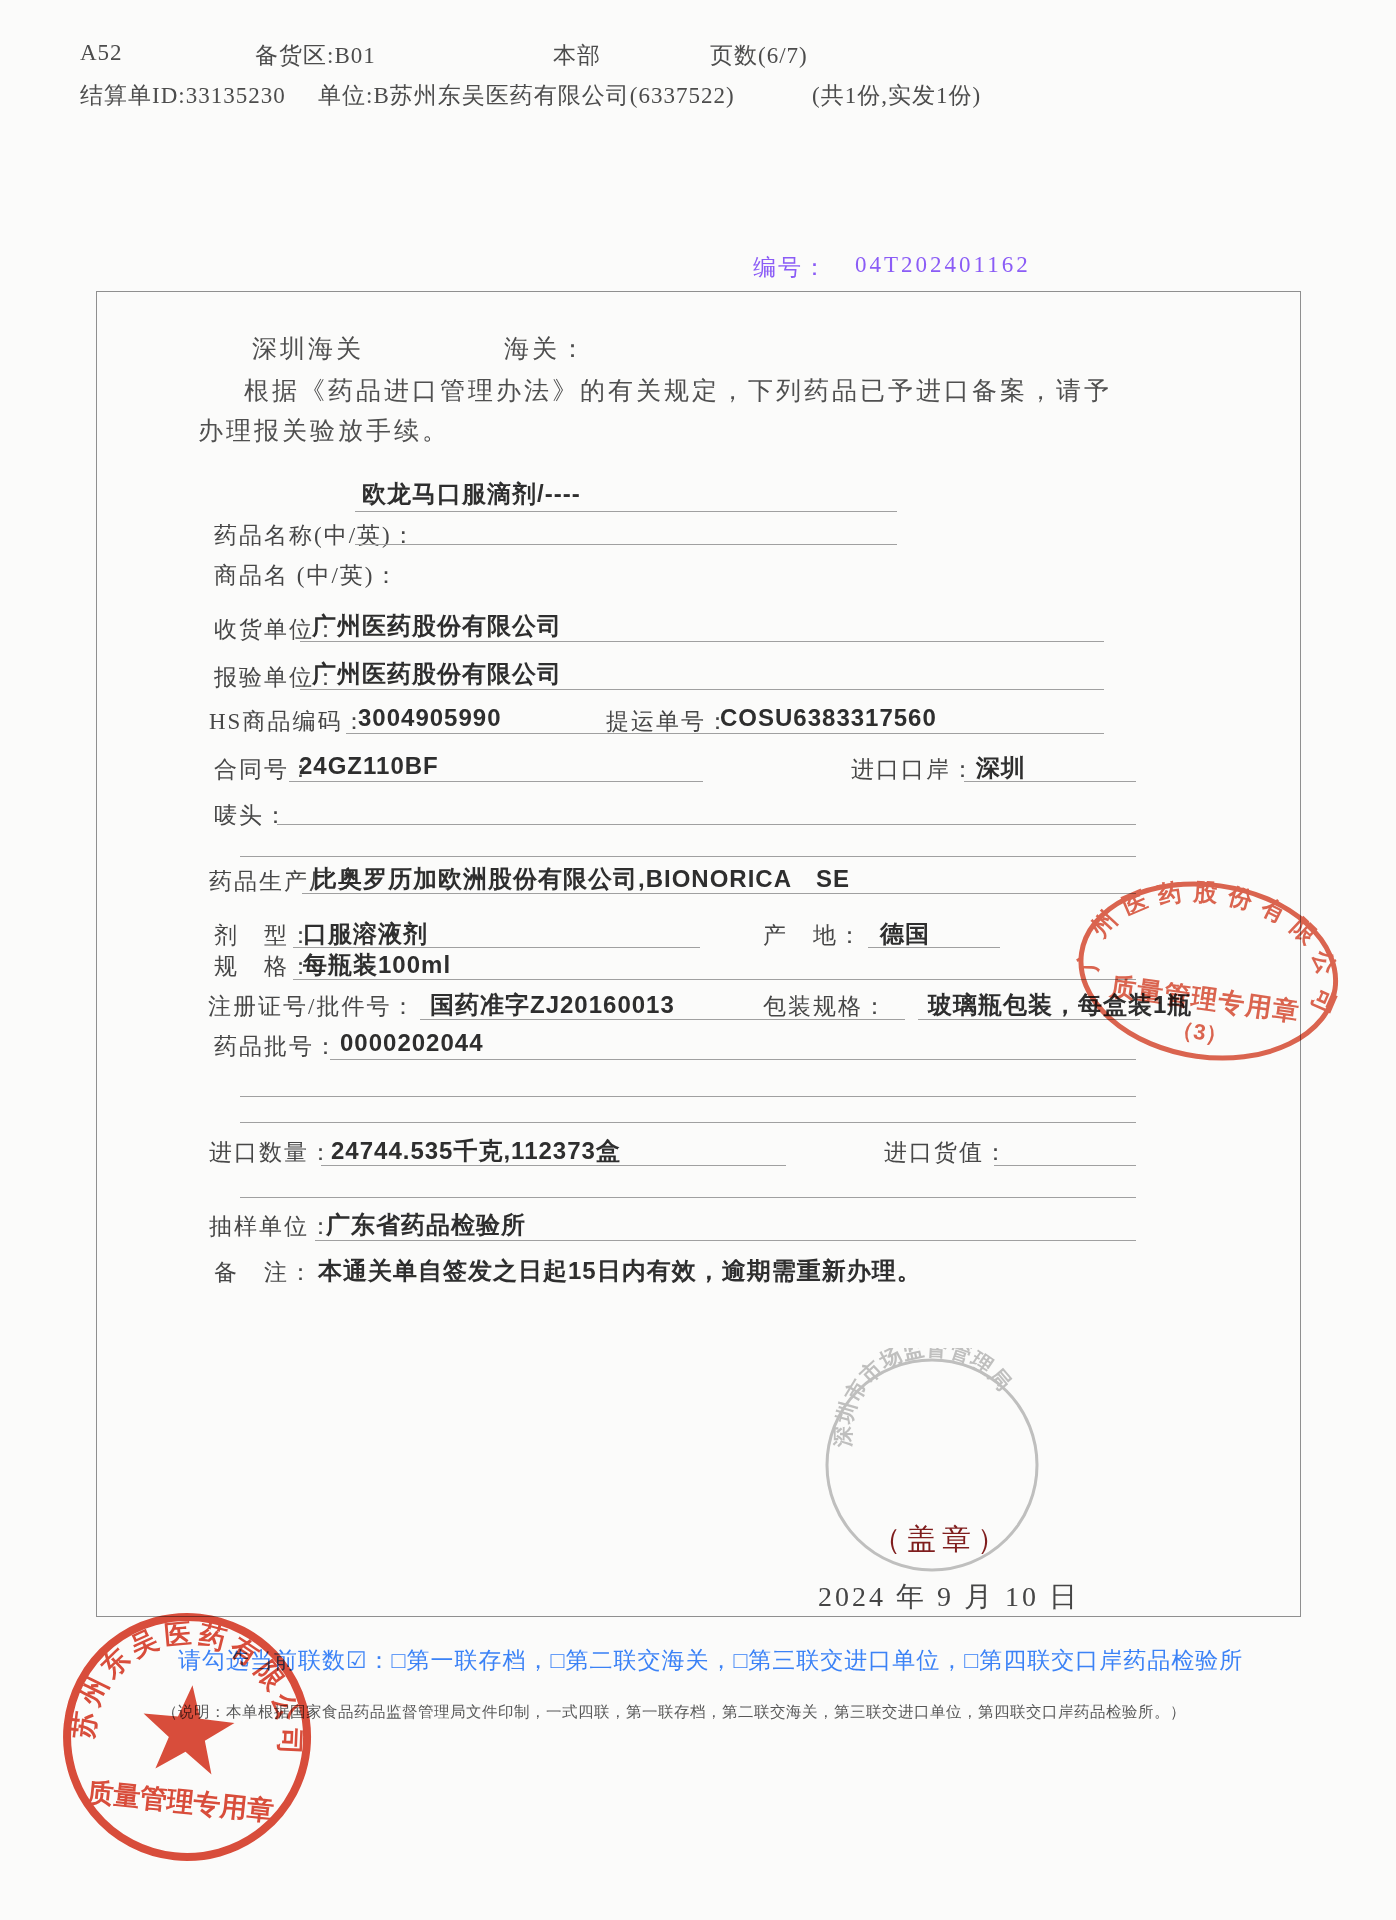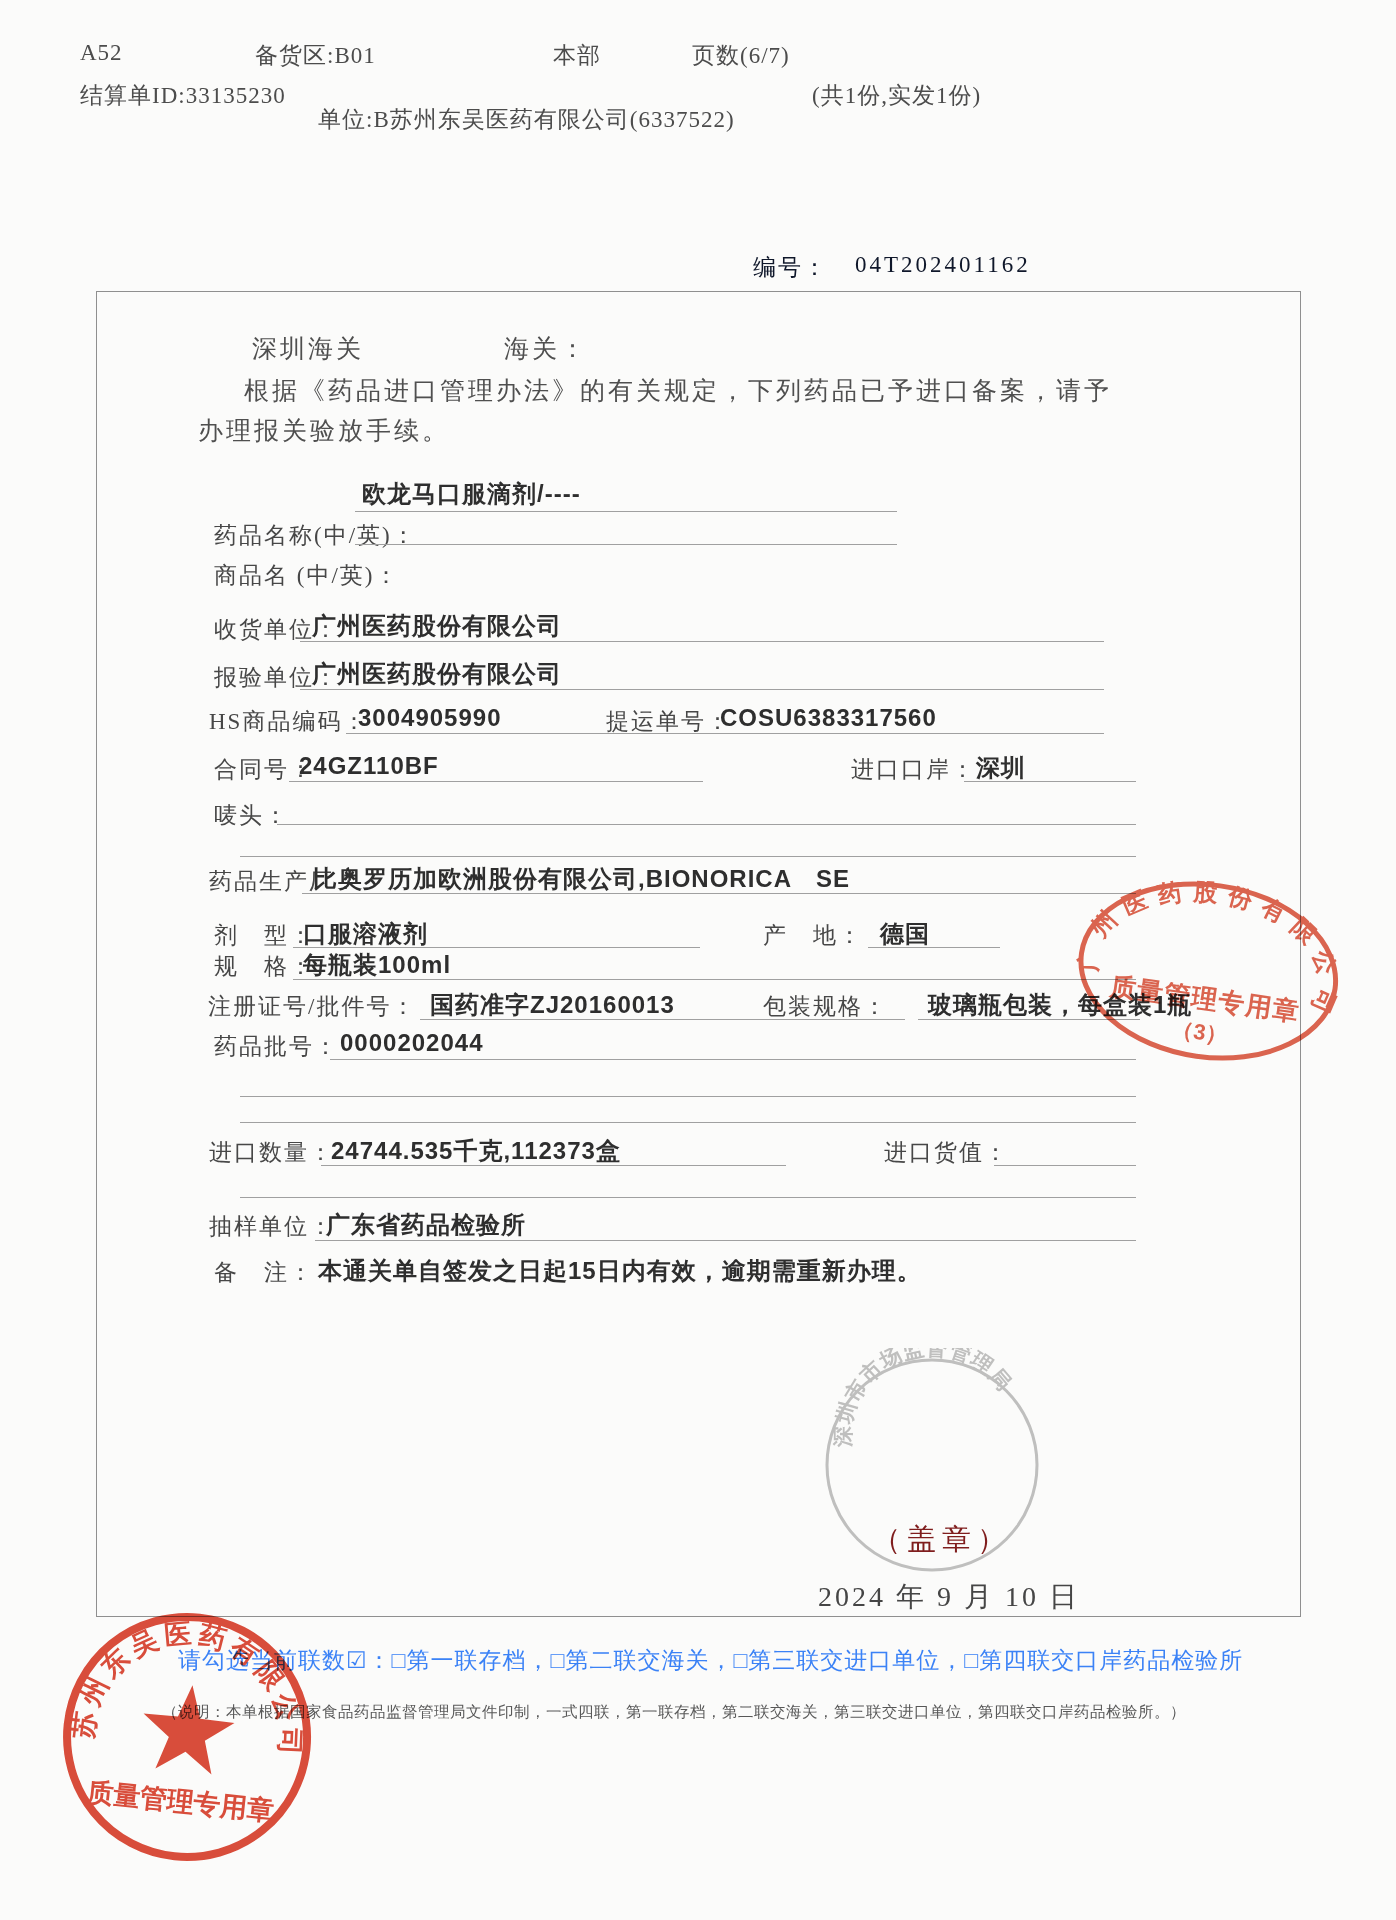--- a/index.html
+++ b/index.html
@@ -14,21 +14,21 @@
   }
   .abs{position:absolute;white-space:nowrap;}
   .hdr{
     font-family:"Liberation Serif","DejaVu Serif",serif;
     font-size:23px;color:#4c4c4c;letter-spacing:1px;
   }
   .title{
     font-size:39px;color:#585858;font-weight:600;
     letter-spacing:5px;text-align:center;
   }
-  .docno{font-size:23px;color:#0f172a;letter-spacing:2px;}
+  .docno{font-size:23px;color:#8b5cf6;letter-spacing:2px;}
   .formbox{
     border:1.6px solid #8f8f8f;background:transparent;
   }
   .lab{
     font-size:23px;color:#474747;letter-spacing:2px;
   }
   .ser{font-size:25px;color:#4f4f4f;letter-spacing:3px;}
   .val{
     font-family:"Liberation Sans","DejaVu Sans",sans-serif;
     font-weight:700;font-size:24px;color:#2e2e2e;letter-spacing:1px;
@@ -41,23 +41,23 @@
   .datetxt{font-size:28px;color:#454545;letter-spacing:3px;}
 </style>
 </head>
 <body>
 
 <div class="page">
 
   <div class="abs hdr" style="left:80px;top:40px;">A52</div>
   <div class="abs hdr" style="left:255px;top:40px;">备货区:B01</div>
   <div class="abs hdr" style="left:553px;top:40px;">本部</div>
-  <div class="abs hdr" style="left:692px;top:40px;">页数(6/7)</div>
+  <div class="abs hdr" style="left:710px;top:40px;">页数(6/7)</div>
   <div class="abs hdr" style="left:80px;top:80px;">结算单ID:33135230</div>
-  <div class="abs hdr" style="left:318px;top:80px;margin-top:24px;">单位:B苏州东吴医药有限公司(6337522)</div>
+  <div class="abs hdr" style="left:318px;top:80px;">单位:B苏州东吴医药有限公司(6337522)</div>
   <div class="abs hdr" style="left:812px;top:80px;">(共1份,实发1份)</div>
 
 
   <div class="abs docno" style="left:753px;top:252px;">编号：</div>
   <div class="abs docno" style="left:855px;top:252px;letter-spacing:3px;">04T202401162</div>
 
   <div class="abs formbox" style="left:96px;top:291px;width:1203px;height:1324px;"></div>
 
   <div class="abs ser" style="left:252px;top:332px;">深圳海关</div>
   <div class="abs ser" style="left:492px;top:332px;margin-left:12px;">海关：</div>

